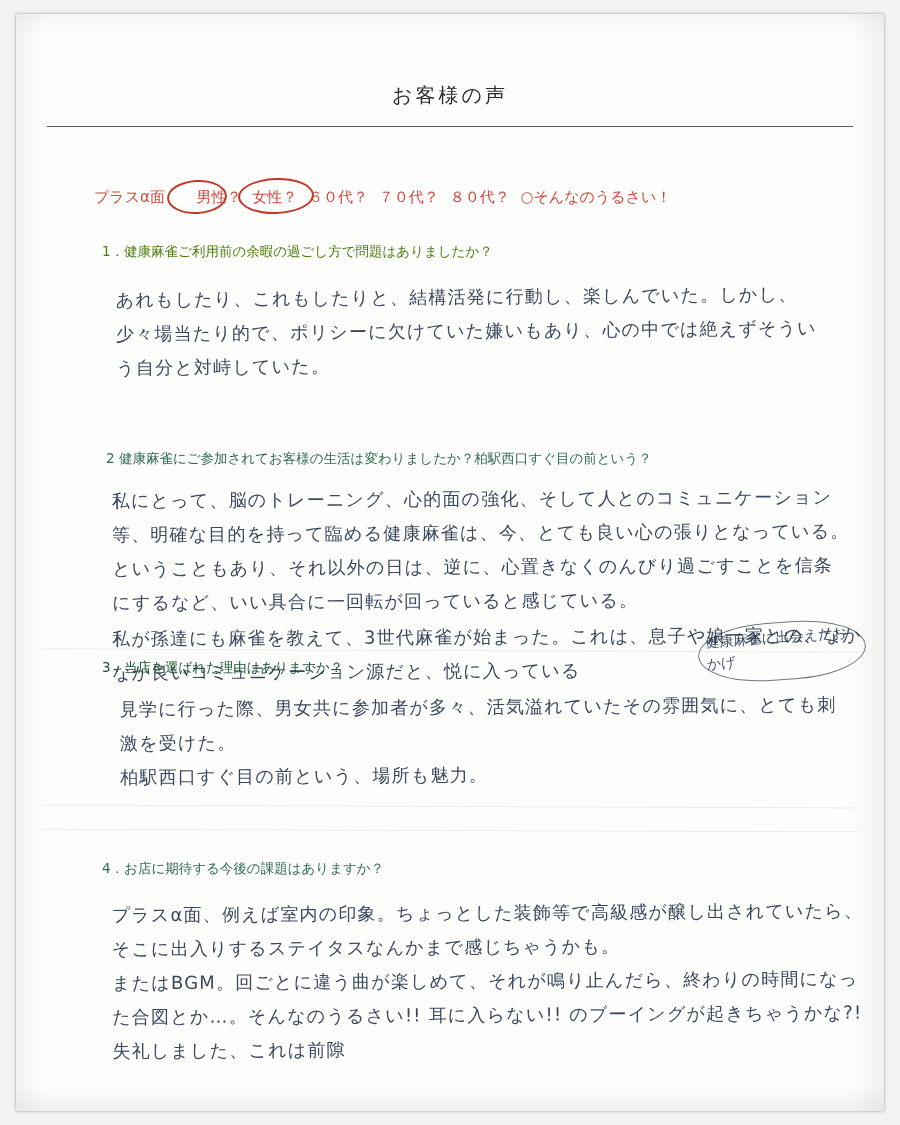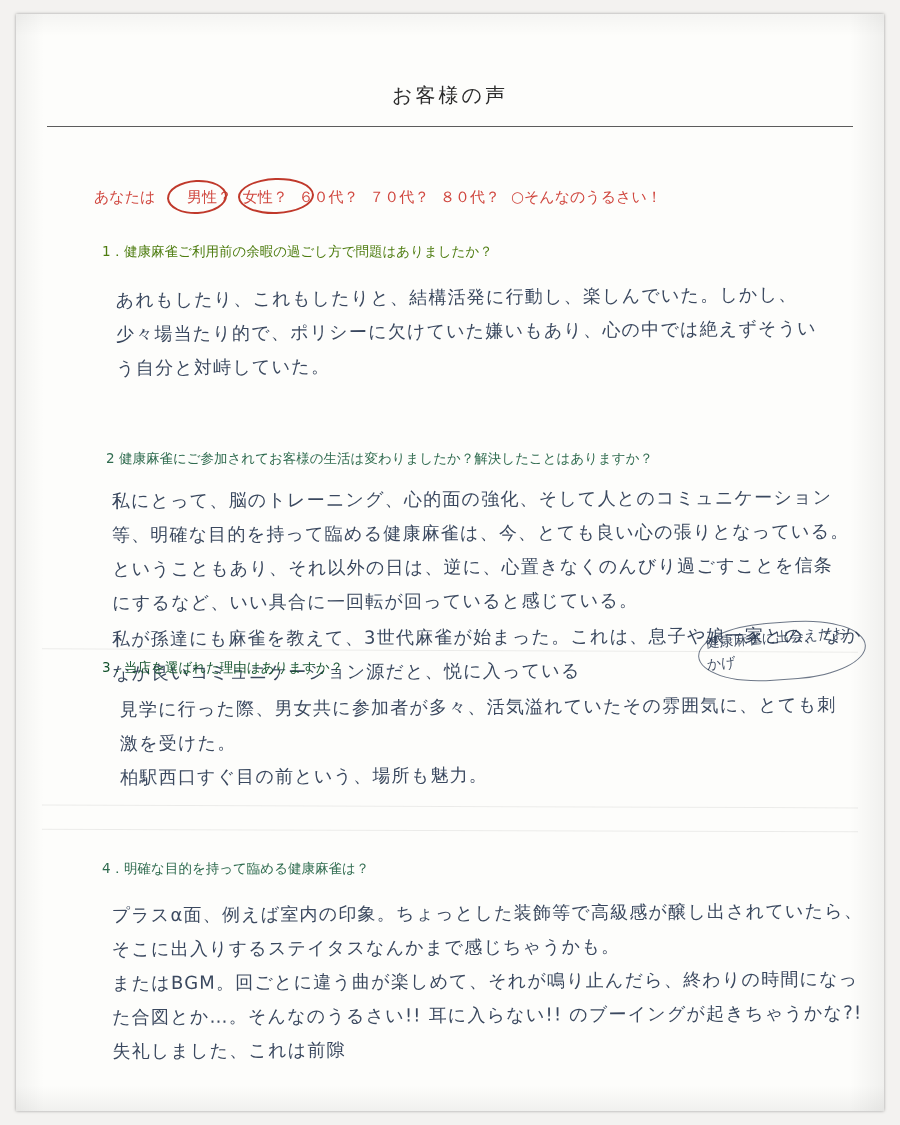--- a/index.html
+++ b/index.html
@@ -174,57 +174,57 @@
 </head>
 <body>
 
 <div class="page-frame">
   <div class="sheet">
 
     <div class="doc-title">お客様の声</div>
     <div class="title-rule"></div>
 
     <div class="gender-line">
-      <span>あなたは</span>
+      <span>プラスα面</span>
       <span class="gl-gap"></span>
       <span>男性？</span>
       <span>女性？</span>
       <span>６０代？</span>
       <span>７０代？</span>
       <span>８０代？</span>
       <span>○そんなのうるさい！</span>
     </div>
 
     <div class="circle-mark" id="circle-female"></div>
     <div class="circle-mark" id="circle-age60"></div>
 
     <div class="question q1">
       <span>1．</span><span>健康麻雀ご利用前の余暇の過ごし方で問題はありましたか？</span>
     </div>
     <div class="answer hand-1" id="answer-1">あれもしたり、これもしたりと、結構活発に行動し、楽しんでいた。しかし、少々場当たり的で、ポリシーに欠けていた嫌いもあり、心の中では絶えずそういう自分と対峙していた。</div>
 
     <div class="question q2">
-      <span>2</span>&nbsp;<span>健康麻雀にご参加されてお客様の生活は変わりましたか？解決したことはありますか？</span>
+      <span>2</span>&nbsp;<span>健康麻雀にご参加されてお客様の生活は変わりましたか？柏駅西口すぐ目の前という？</span>
     </div>
     <div class="answer hand-2" id="answer-2">私にとって、脳のトレーニング、心的面の強化、そして人とのコミュニケーション等、明確な目的を持って臨める健康麻雀は、今、とても良い心の張りとなっている。ということもあり、それ以外の日は、逆に、心置きなくのんびり過ごすことを信条にするなど、いい具合に一回転が回っていると感じている。</div>
     <div class="answer hand-2" id="answer-2b">私が孫達にも麻雀を教えて、3世代麻雀が始まった。これは、息子や娘一家との、なかなか良いコミュニケーション源だと、悦に入っている</div>
 
     <div class="circle-mark" id="circle-note"></div>
     <div class="note-circled">健康麻雀に出会えたおかげ</div>
 
     <div class="fold fold-a"></div>
     <div class="fold fold-b"></div>
     <div class="fold fold-c"></div>
 
     <div class="question q3">
       <span>3．</span><span>当店を選ばれた理由はありますか？</span>
     </div>
     <div class="answer hand-3" id="answer-3">見学に行った際、男女共に参加者が多々、活気溢れていたその雰囲気に、とても刺激を受けた。
 柏駅西口すぐ目の前という、場所も魅力。</div>
 
     <div class="question q4">
-      <span>4．</span><span>明確な目的を持って臨める健康麻雀は？</span>
+      <span>4．</span><span>お店に期待する今後の課題はありますか？</span>
     </div>
     <div class="answer hand-4" id="answer-4">プラスα面、例えば室内の印象。ちょっとした装飾等で高級感が醸し出されていたら、そこに出入りするステイタスなんかまで感じちゃうかも。
 またはBGM。回ごとに違う曲が楽しめて、それが鳴り止んだら、終わりの時間になった合図とか…。そんなのうるさい!! 耳に入らない!! のブーイングが起きちゃうかな?! 失礼しました、これは前隙</div>
 
   </div>
 </div>
 
 </body></html>

